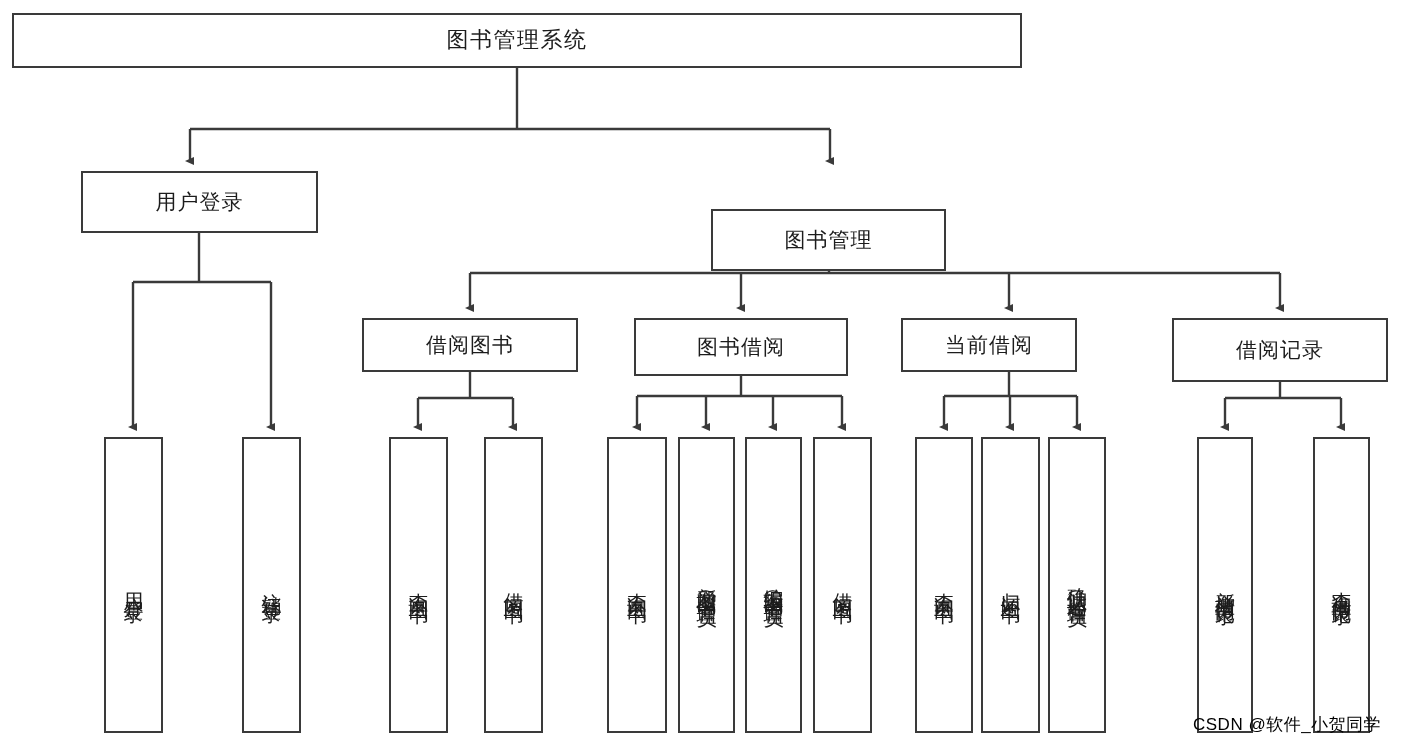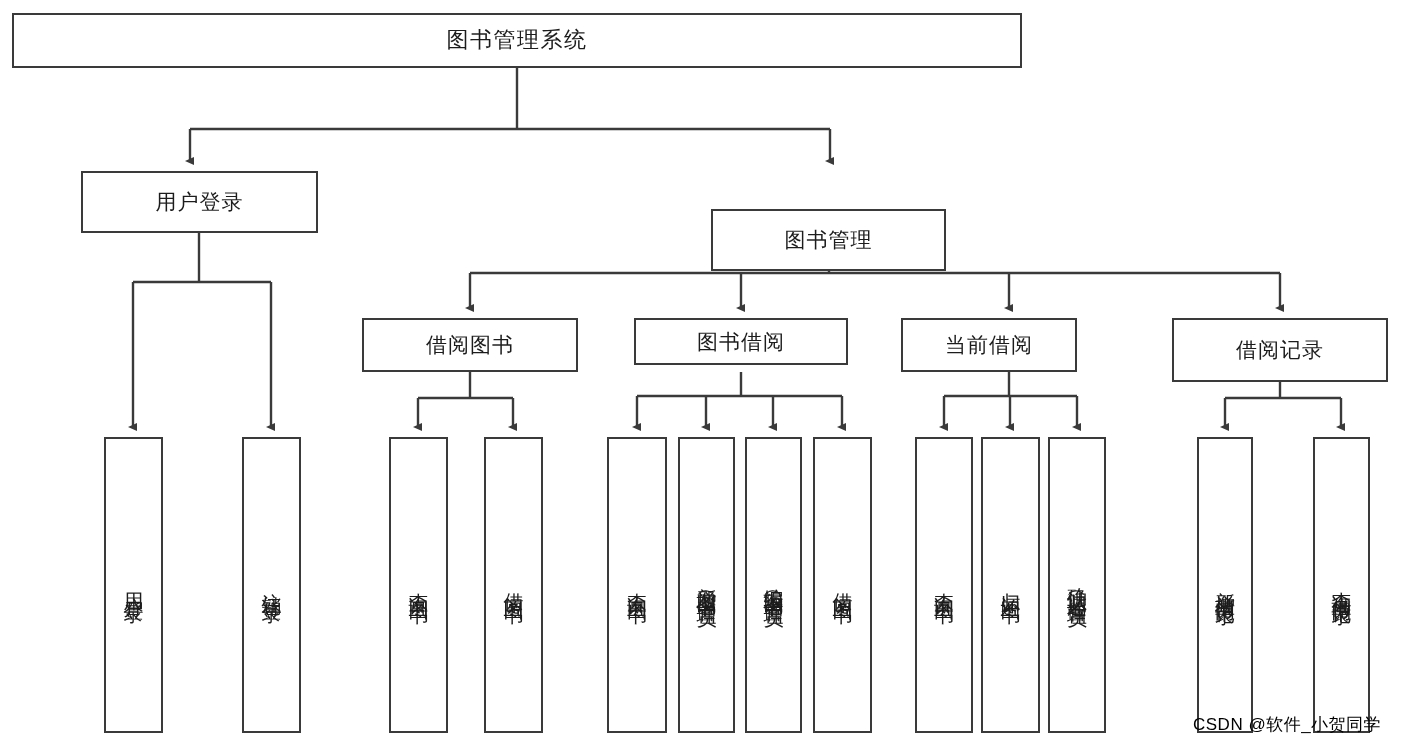--- a/index.html
+++ b/index.html
@@ -124,21 +124,21 @@
       <path d="M1341,398 L1341,427" marker-end="url(#arrow)"></path>
     </g>
   </svg>
 
   <div class="node root horiz" style="left:12px; top:13px; width:1010px; height:55px;">图书管理系统</div>
 
   <div class="node horiz" style="left:81px; top:171px; width:237px; height:62px;">用户登录</div>
   <div class="node horiz" style="left:711px; top:171px; width:235px; height:62px;margin-top:38px;">图书管理</div>
 
   <div class="node horiz" style="left:362px; top:318px; width:216px; height:54px;">借阅图书</div>
-  <div class="node horiz" style="left:634px; top:318px; width:214px; height:47px;">图书借阅</div>
+  <div class="node horiz" style="left:634px; top:318px; width:214px; height:58px;">图书借阅</div>
   <div class="node horiz" style="left:901px; top:318px; width:176px; height:54px;">当前借阅</div>
   <div class="node horiz" style="left:1172px; top:318px; width:216px; height:64px;">借阅记录</div>
 
   <div class="node vert" style="left:104px; top:437px; width:59px; height:296px;">用户登录</div>
   <div class="node vert" style="left:242px; top:437px; width:59px; height:296px;">注销登录</div>
 
   <div class="node vert" style="left:389px; top:437px; width:59px; height:296px;">查询图书</div>
   <div class="node vert" style="left:484px; top:437px; width:59px; height:296px;">借阅图书</div>
 
   <div class="node vert" style="left:607px; top:437px; width:60px; height:296px;">查询图书</div>

